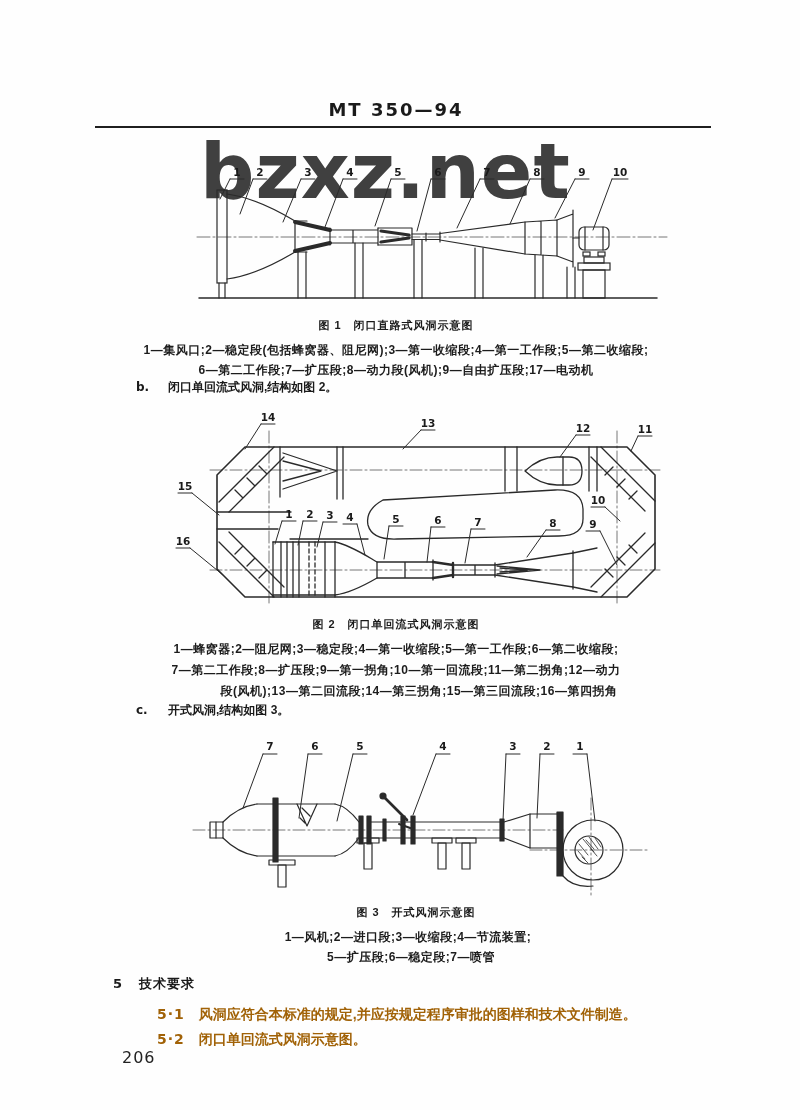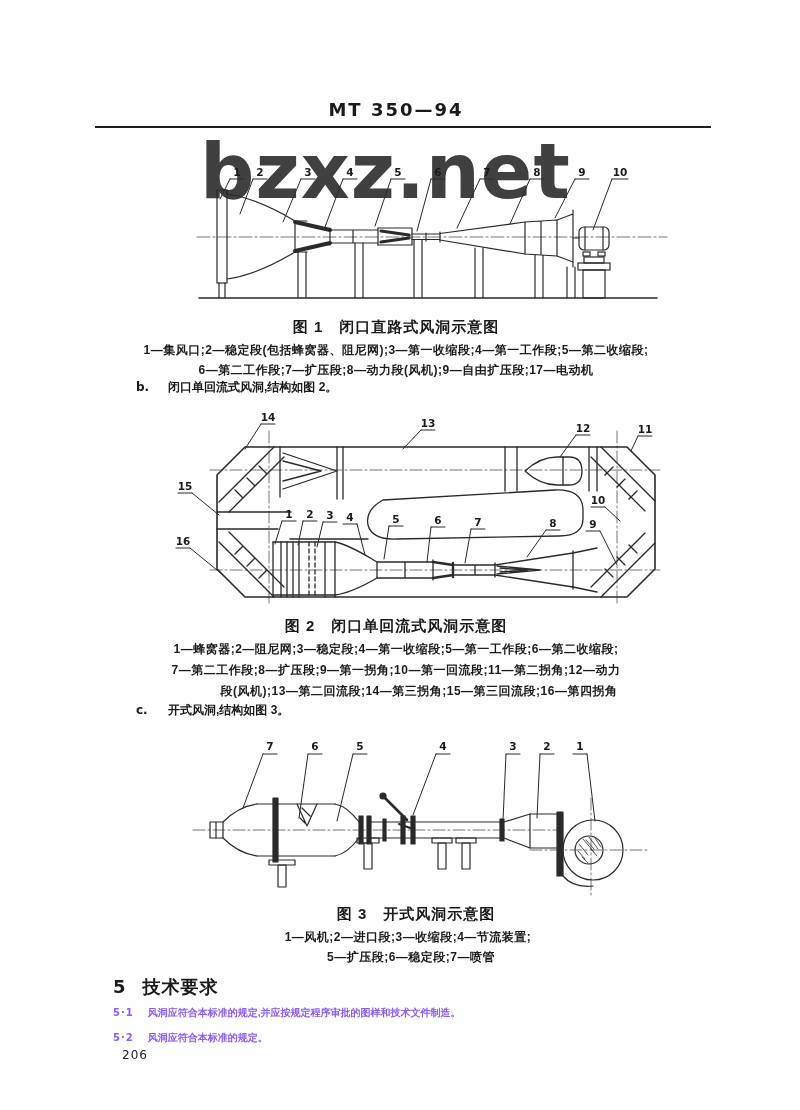--- a/index.html
+++ b/index.html
@@ -4,29 +4,29 @@
 <style>
   html,body{margin:0;padding:0;}
   body{width:800px;height:1110px;position:relative;background:#fefefe;overflow:hidden;
        font-family:"Liberation Sans",sans-serif;color:#1a1a1a;}
   .abs{position:absolute;}
   .centerrow{left:0;width:792px;text-align:center;}
   .watermark{font-family:"DejaVu Sans",sans-serif;font-weight:bold;font-size:76px;
        color:#404040;letter-spacing:1px;line-height:1;user-select:none;}
   .header{font-weight:bold;font-size:18px;letter-spacing:2px;font-family:"DejaVu Sans",sans-serif;}
   .rule{background:#1f1f1f;height:2px;}
-  .figcap{font-weight:bold;font-size:15px;letter-spacing:1px;}
+  .figcap{font-weight:bold;font-size:11px;letter-spacing:1px;}
   .legend{font-weight:bold;font-size:12px;letter-spacing:0.5px;color:#1c1c1c;}
   .item{font-weight:bold;font-size:12px;}
   .item .marker{display:inline-block;width:32px;font-family:"DejaVu Sans",sans-serif;}
-  .h5{font-weight:bold;font-size:18px;letter-spacing:1px;}
+  .h5{font-weight:bold;font-size:13px;letter-spacing:1px;}
   .h5 .no{margin-right:16px;font-family:"DejaVu Sans",sans-serif;}
-  .clause{font-size:10px;font-weight:bold;color:#8b5cf6;}
+  .clause{font-size:14px;font-weight:bold;color:#a16207;margin-left:44px;}
   .clause .no{margin-right:14px;font-family:"DejaVu Sans",sans-serif;letter-spacing:1px;}
-  .pageno{font-size:12px;font-family:"DejaVu Sans",sans-serif;letter-spacing:1px;color:#222;}
+  .pageno{font-size:16px;font-family:"DejaVu Sans",sans-serif;letter-spacing:1px;color:#222;}
   svg{display:block;}
   svg text{font-family:"DejaVu Sans",sans-serif;font-size:10.5px;font-weight:600;fill:#1a1a1a;}
 </style>
 </head>
 <body>
 
 <div class="abs watermark" style="left:200px;top:134px;">bzxz.net</div>
 
 <div class="abs centerrow header" style="top:99px;">MT 350—94</div>
 <div class="abs rule" style="left:95px;top:126px;width:616px;"></div>
@@ -324,16 +324,16 @@
 <div class="abs centerrow legend" style="top:929px;margin-left:12px;">1—风机;2—进口段;3—收缩段;4—节流装置;</div>
 <div class="abs centerrow legend" style="top:949px;margin-left:15px;">5—扩压段;6—稳定段;7—喷管</div>
 
 <div class="abs h5" style="left:113px;top:975px;">
   <span class="no">5</span><span>技术要求</span>
 </div>
 <div class="abs clause" style="left:113px;top:1006px;">
   <span class="no">5·1</span><span>风洞应符合本标准的规定,并应按规定程序审批的图样和技术文件制造。</span>
 </div>
 <div class="abs clause" style="left:113px;top:1031px;">
-  <span class="no">5·2</span><span>风洞应符合本标准的规定。</span>
+  <span class="no">5·2</span><span>闭口单回流式风洞示意图。</span>
 </div>
 
 <div class="abs pageno" style="left:122px;top:1048px;">206</div>
 
 </body></html>

